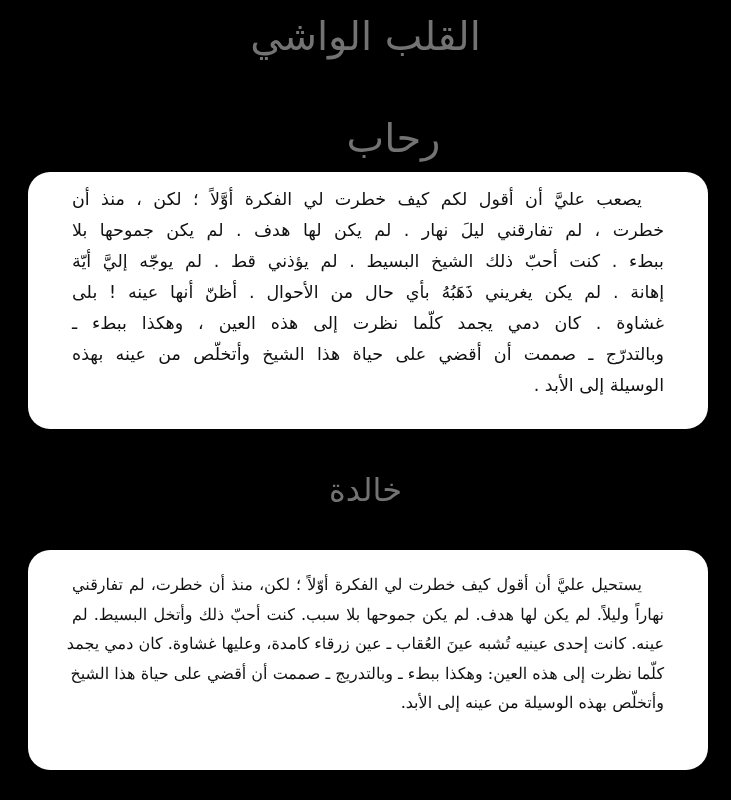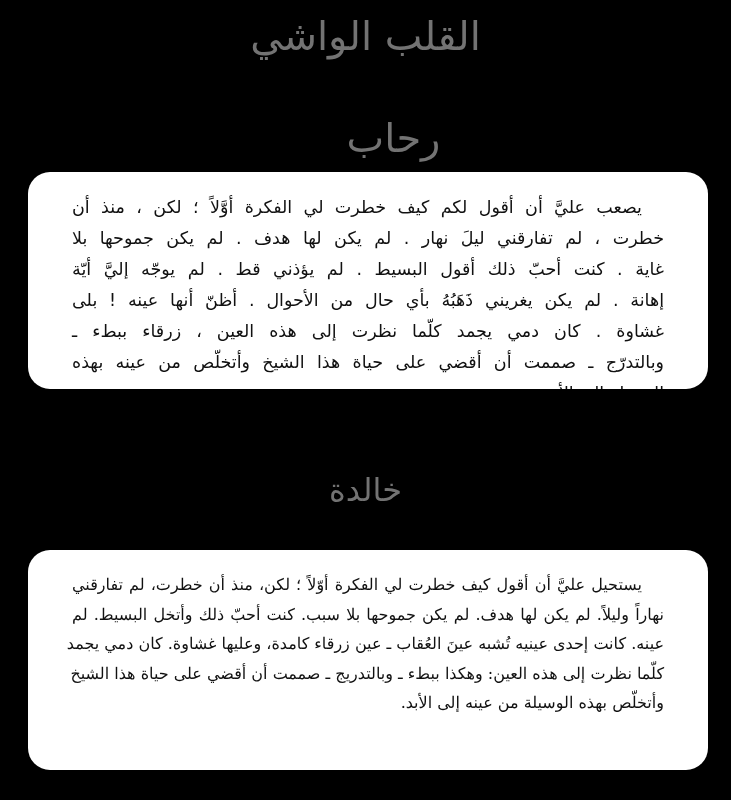--- a/index.html
+++ b/index.html
@@ -33,21 +33,21 @@
     .text-box {
       position: absolute;
       left: 28px;
       width: 680px;
       background: #ffffff;
       border-radius: 22px;
       box-sizing: border-box;
       direction: rtl;
       overflow: hidden;
     }
-    #box1 { top: 172px; height: 217px; padding: 20px 44px 0 44px; }
+    #box1 { top: 172px; height: 257px; padding: 12px 44px 0 44px; }
     #box2 { top: 550px; height: 220px; padding: 20px 44px 0 44px; }
 
     .line {
       display: block;
       white-space: nowrap;
       color: #111111;
       text-align: justify;
       text-align-last: justify;
     }
     #box1 .line {
@@ -66,23 +66,23 @@
 </head>
 <body>
 
 <h1 id="main-title" class="heading">القلب الواشي</h1>
 
 <h2 id="section1-title" class="heading">رحاب</h2>
 
 <div id="box1" class="text-box">
   <span class="line first">يصعب عليَّ أن أقول لكم كيف خطرت لي الفكرة أوَّلاً ؛ لكن ، منذ أن</span>
   <span class="line">خطرت ، لم تفارقني ليلَ نهار . لم يكن لها هدف . لم يكن جموحها بلا</span>
-  <span class="line">غاية . كنت أحبّ ذلك أقول البسيط . لم يؤذني قط . لم يوجّه إليَّ أيّة</span>
+  <span class="line">ببطء . كنت أحبّ ذلك الشيخ البسيط . لم يؤذني قط . لم يوجّه إليَّ أيّة</span>
   <span class="line">إهانة . لم يكن يغريني ذَهَبُهُ بأي حال من الأحوال . أظنّ أنها عينه ! بلى</span>
-  <span class="line">غشاوة . كان دمي يجمد كلّما نظرت إلى هذه العين ، زرقاء ببطء ـ</span>
+  <span class="line">غشاوة . كان دمي يجمد كلّما نظرت إلى هذه العين ، وهكذا ببطء ـ</span>
   <span class="line">وبالتدرّج ـ صممت أن أقضي على حياة هذا الشيخ وأتخلّص من عينه بهذه</span>
   <span class="line last">الوسيلة إلى الأبد .</span>
 </div>
 
 <h2 id="section2-title" class="heading">خالدة</h2>
 
 <div id="box2" class="text-box">
   <span class="line first">يستحيل عليَّ أن أقول كيف خطرت لي الفكرة أوّلاً ؛ لكن، منذ أن خطرت، لم تفارقني</span>
   <span class="line">نهاراً وليلاً. لم يكن لها هدف. لم يكن جموحها بلا سبب. كنت أحبّ ذلك وأتخل البسيط. لم</span>
   <span class="line">عينه. كانت إحدى عينيه تُشبه عينَ العُقاب ـ عين زرقاء كامدة، وعليها غشاوة. كان دمي يجمد</span>

